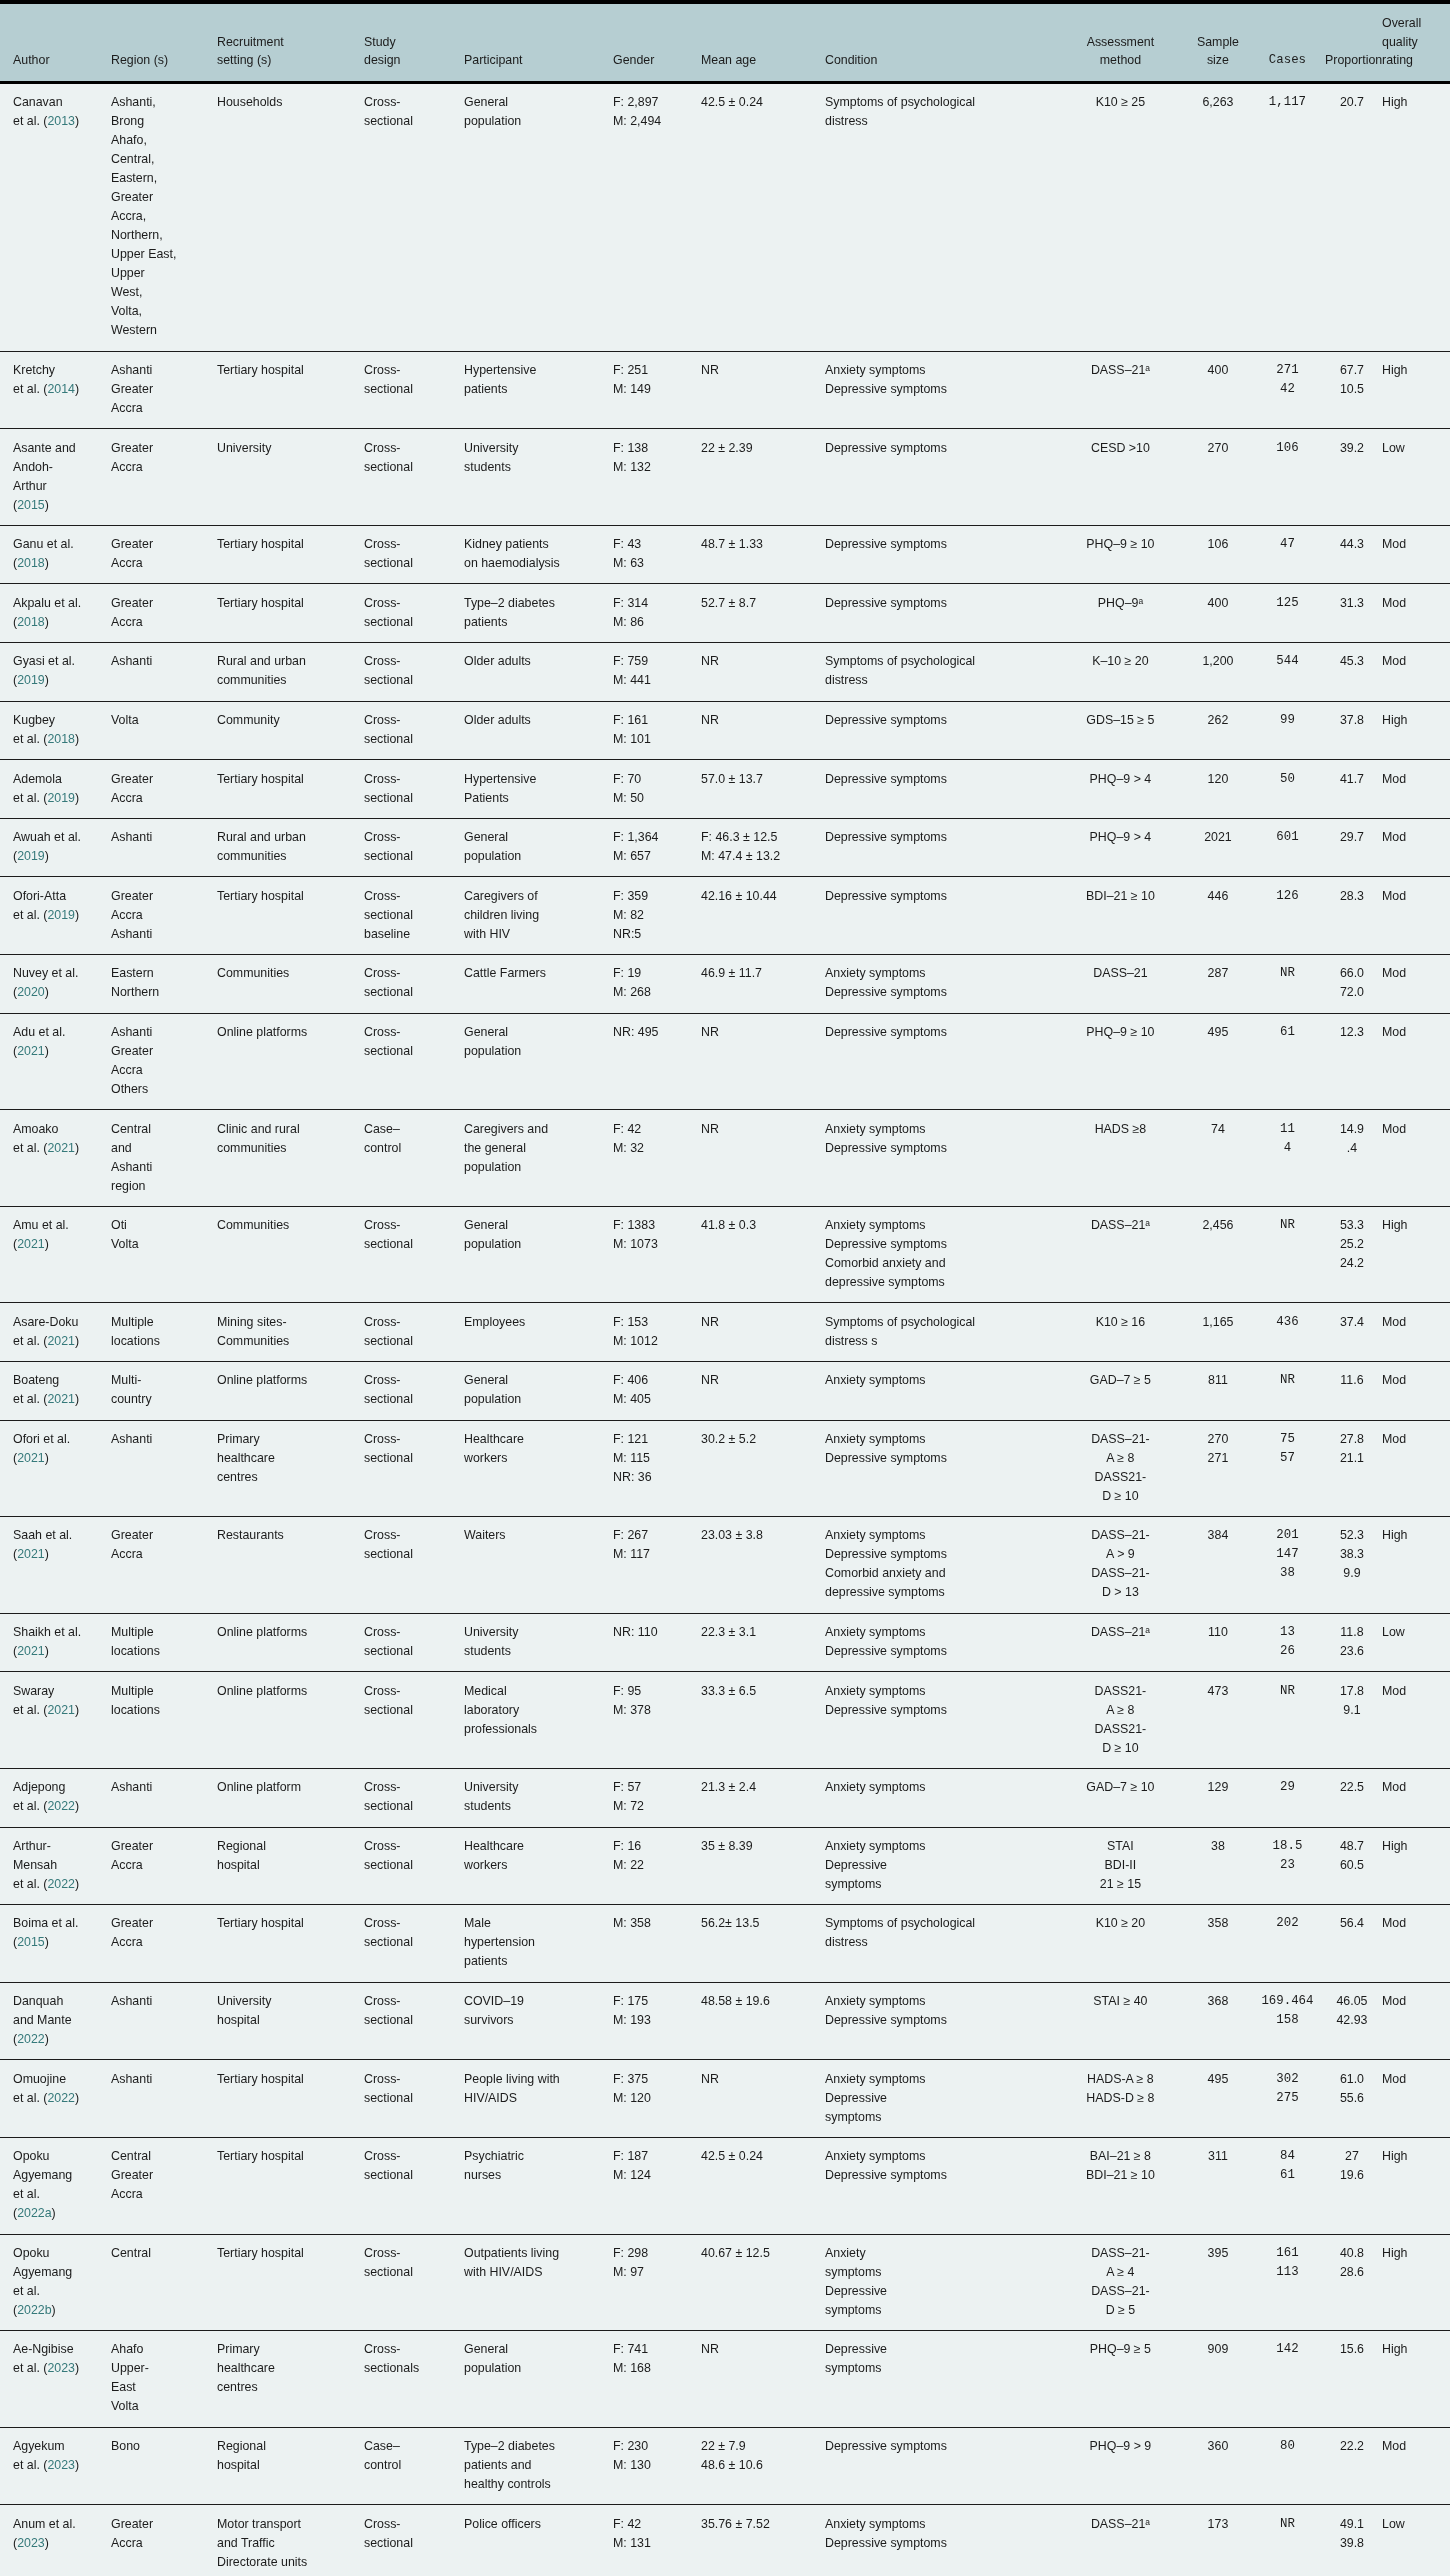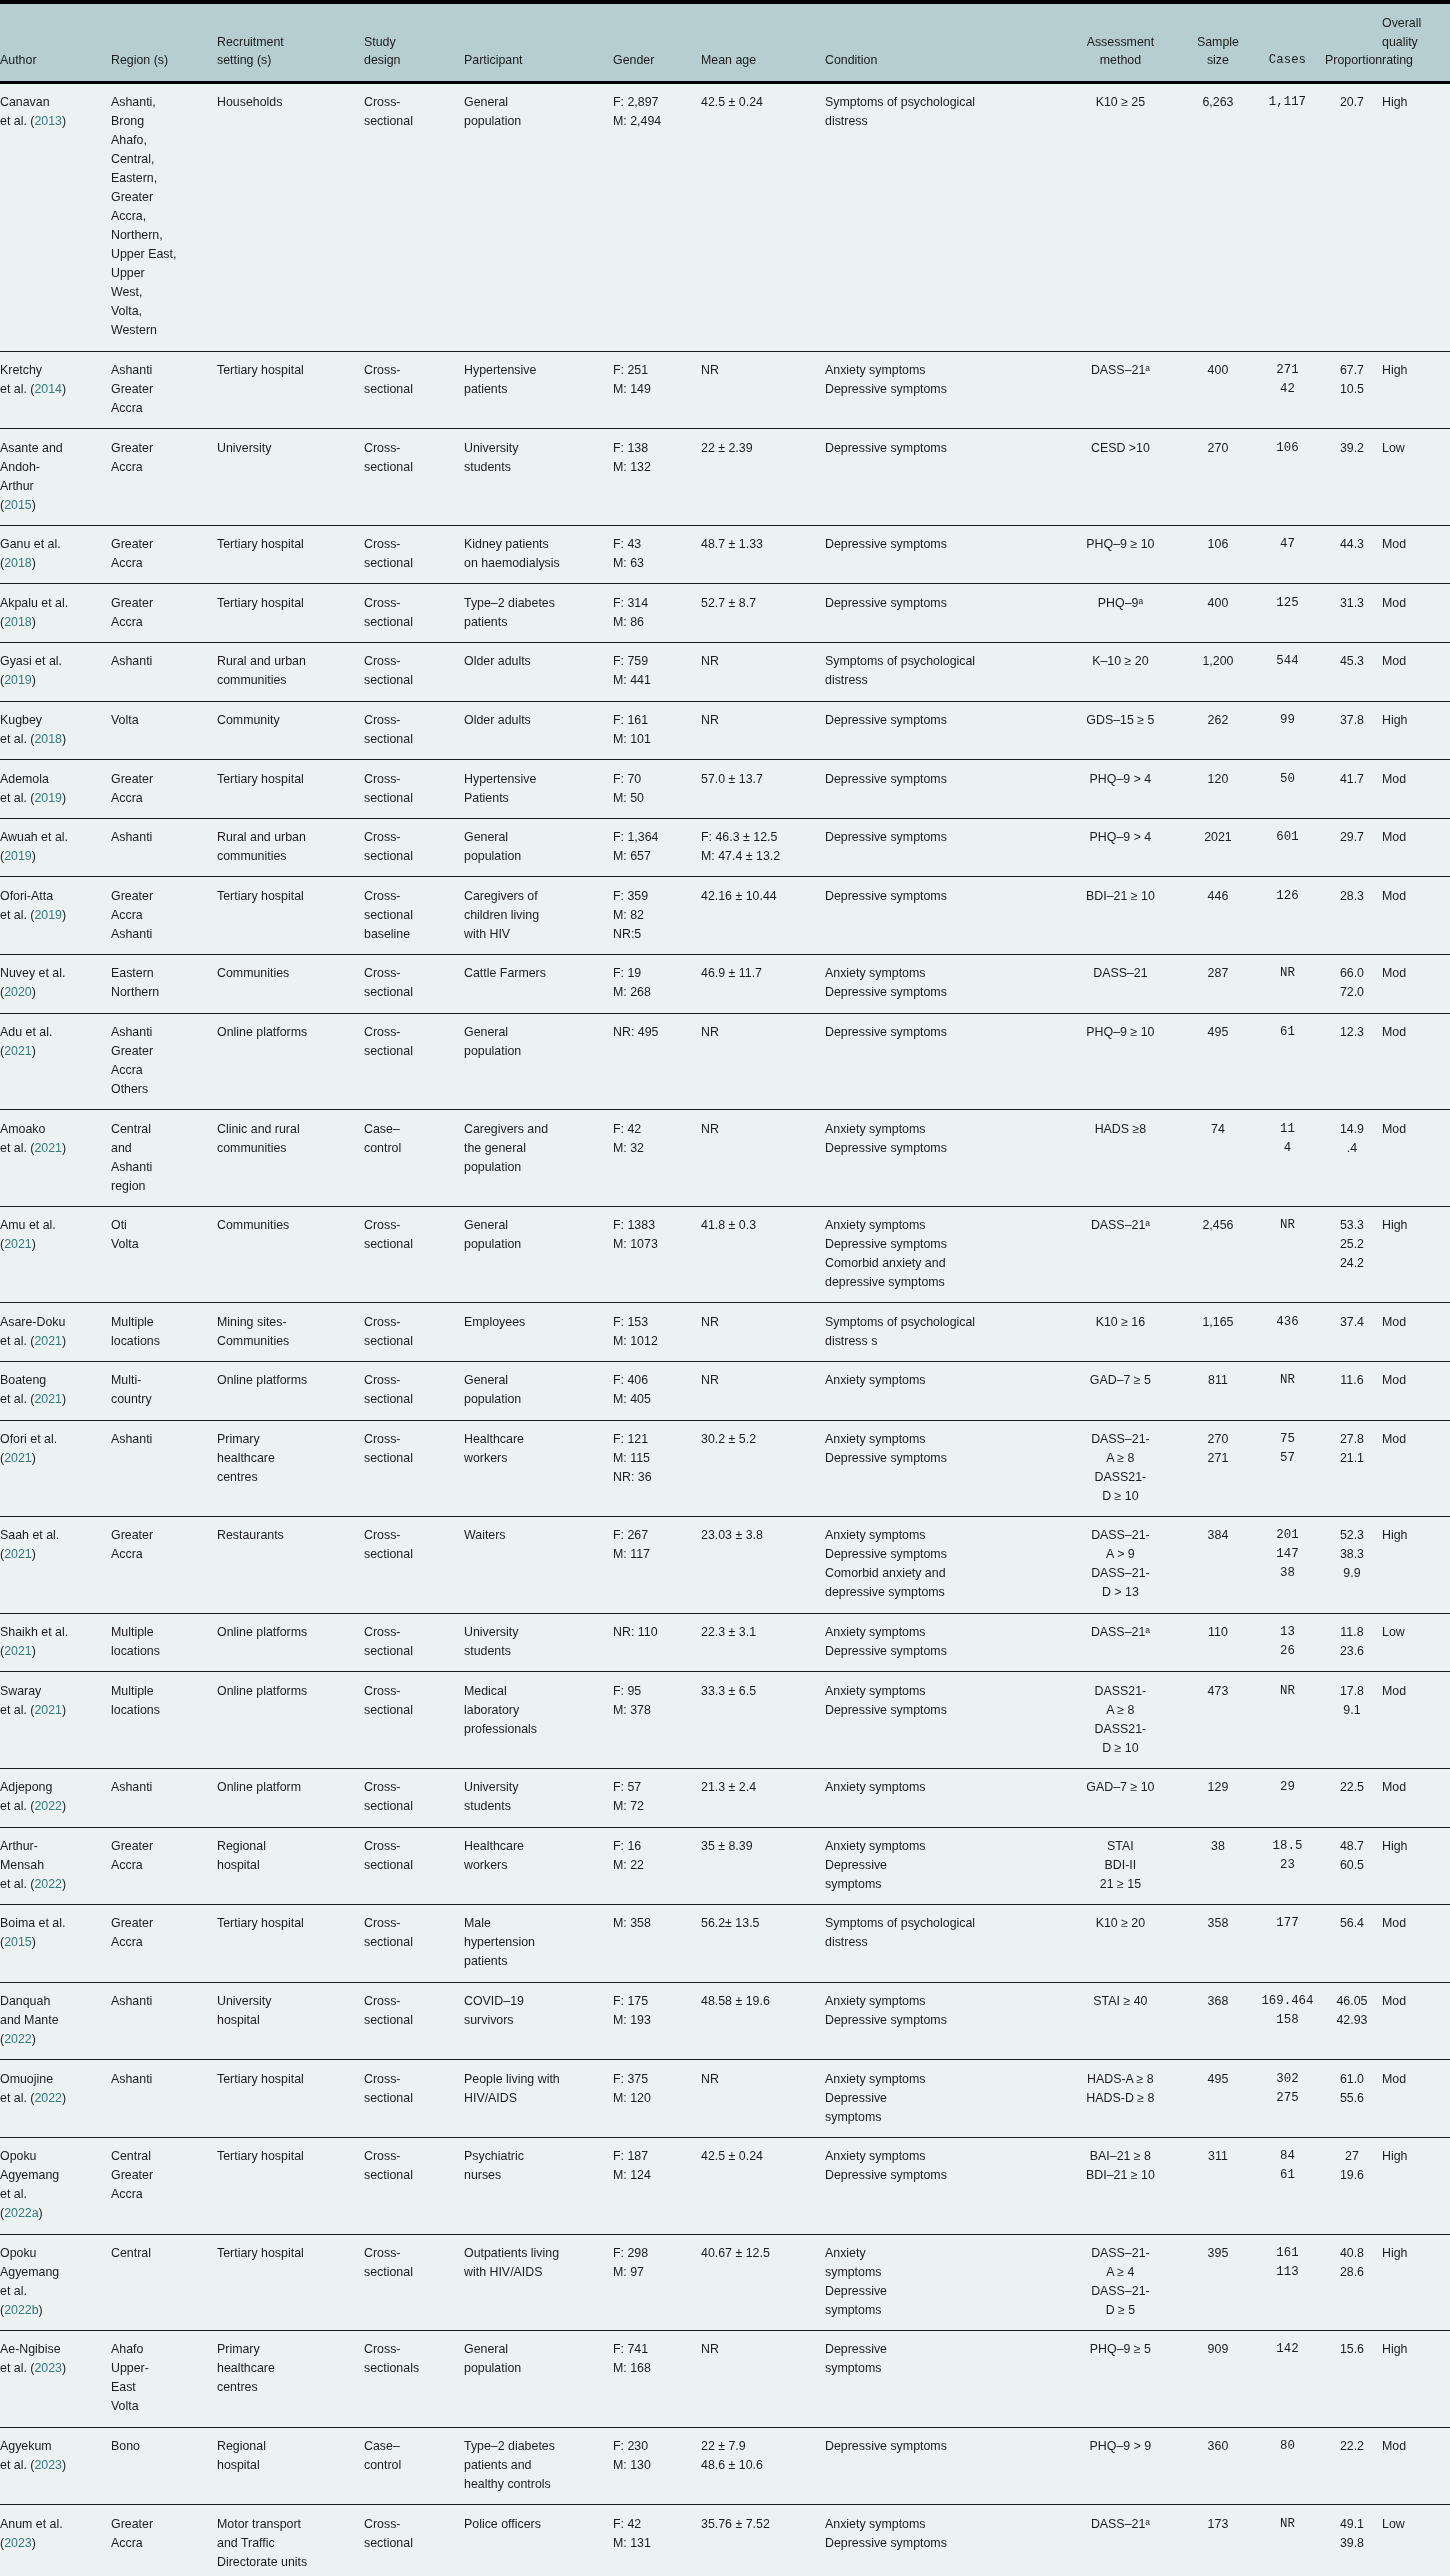--- a/index.html
+++ b/index.html
@@ -28,21 +28,21 @@
   tbody td{
     vertical-align:top;
     font-size:12.4px;
     line-height:19px;
     padding:9.3px 7.2px 10.3px 0;
     border-bottom:1.5px solid var(--rule);
     white-space:pre-line;
     word-wrap:break-word;
   }
   tbody tr:last-child td{border-bottom:none;}
-  th.col-author, td.col-author{padding-left:0;}
+  th.col-author, td.col-author{padding-left:13px;}
   
   .col-author{width:111px;}
   .col-region{width:106px;}
   .col-recruitment{width:147px;}
   .col-design{width:100px;}
   .col-participant{width:149px;}
   .col-gender{width:88px;}
   .col-mean_age{width:124px;}
   .col-condition{width:237px;}
   .col-assessment{width:124px;text-align:center;}
@@ -618,21 +618,21 @@
 sectional</td>
           <td class="col-participant">Male
 hypertension
 patients</td>
           <td class="col-gender">M: 358</td>
           <td class="col-mean_age">56.2± 13.5</td>
           <td class="col-condition">Symptoms of psychological
 distress</td>
           <td class="col-assessment">K10 ≥ 20</td>
           <td class="col-sample">358</td>
-          <td class="col-cases">177</td>
+          <td class="col-cases">202</td>
           <td class="col-proportion">56.4</td>
           <td class="col-rating">Mod</td>
         </tr>
         <tr>
           <td class="col-author"><span>Danquah
 and Mante
 (</span><span class="year">2022</span><span>)</span></td>
           <td class="col-region">Ashanti</td>
           <td class="col-recruitment">University
 hospital</td>

